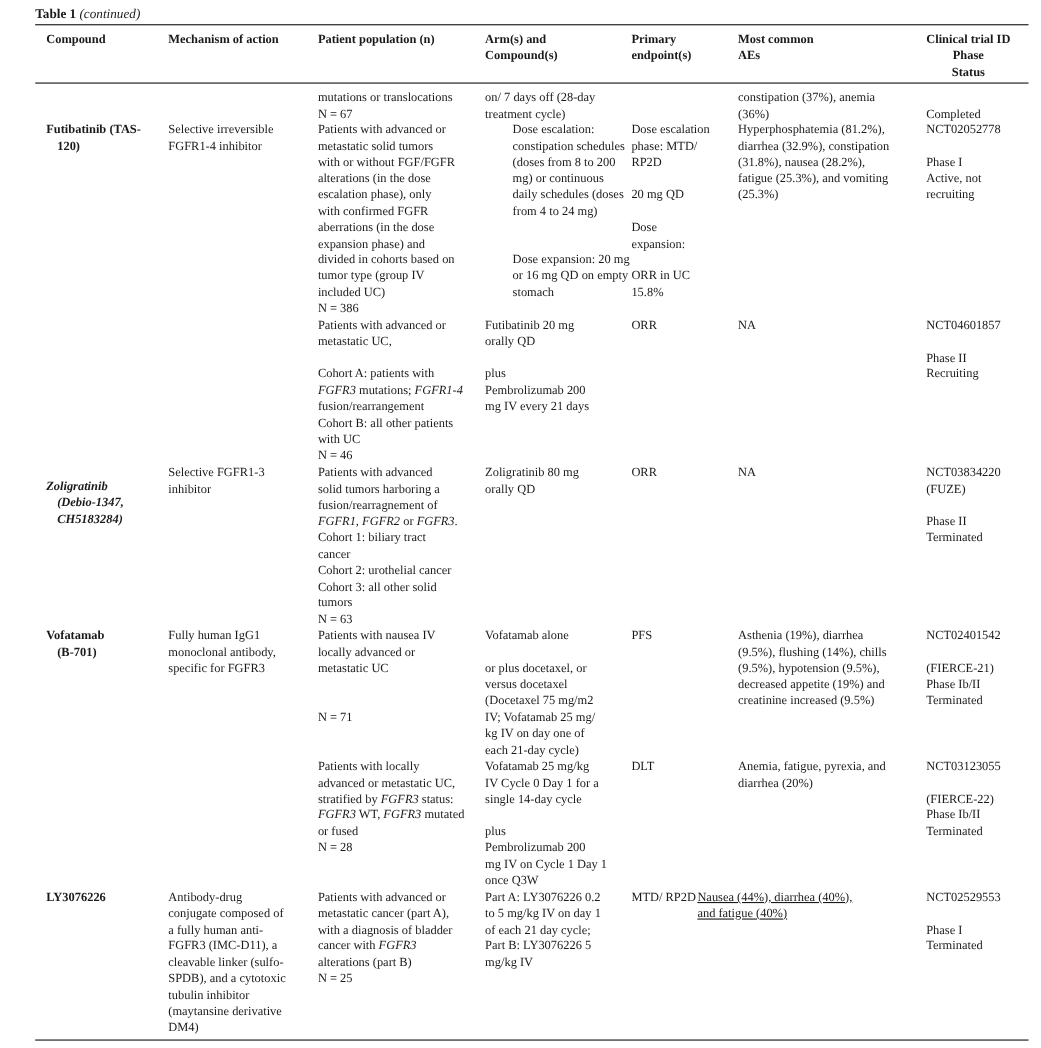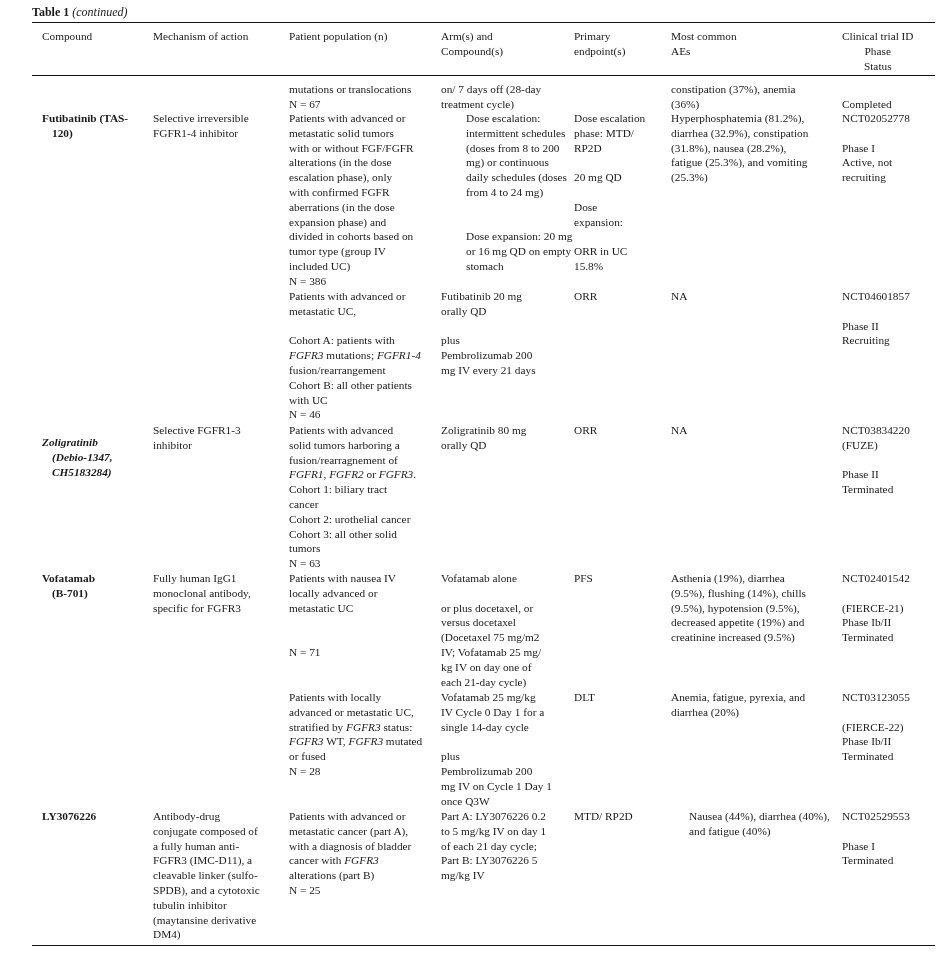--- a/index.html
+++ b/index.html
@@ -3,21 +3,21 @@
 <meta charset="utf-8">
 <style>
   html, body { margin:0; padding:0; background:#ffffff; }
   body { width:946px; height:953px; position:relative; overflow:hidden;
          font-family:"Liberation Serif","DejaVu Serif",serif; color:#1a1a1a; font-size:11.3px; }
   .caption { position:absolute; left:32px; top:5px; font-size:12px; }
   .caption b { font-weight:bold; }
   .caption i { font-style:italic; }
   .rule { position:absolute; left:32px; width:903px; height:0; border-top:1.3px solid #111; }
   .cell { position:absolute; line-height:14.8px; white-space:nowrap; }
-  .hdr { font-weight:normal; }
+  .hdr { font-weight:bold; }
   .cmp { font-weight:bold; }
   .ln { display:block; height:14.8px; }
 </style>
 </head>
 <body>
 
 <div class="caption"><b>Table 1</b> <i>(continued)</i></div>
 
 <div class="rule" style="top:22px"></div>
 <div class="rule" style="top:75px"></div>
@@ -83,21 +83,21 @@
       <span class="ln">with confirmed FGFR</span>
       <span class="ln">aberrations (in the dose</span>
       <span class="ln">expansion phase) and</span>
       <span class="ln">divided in cohorts based on</span>
       <span class="ln">tumor type (group IV</span>
       <span class="ln">included UC)</span>
       <span class="ln">N = 386</span>
     </div>
     <div class="cell" style="left: 441px; top: 111px; margin-left: 25px;">
       <span class="ln">Dose escalation:</span>
-      <span class="ln">intermittent schedules</span>
+      <span class="ln">constipation schedules</span>
       <span class="ln">(doses from 8 to 200</span>
       <span class="ln">mg) or continuous</span>
       <span class="ln">daily schedules (doses</span>
       <span class="ln">from 4 to 24 mg)</span>
       <span class="ln">&nbsp;</span>
       <span class="ln">&nbsp;</span>
       <span class="ln">Dose expansion: 20 mg</span>
       <span class="ln">or 16 mg QD on empty</span>
       <span class="ln">stomach</span>
     </div>
@@ -298,21 +298,21 @@
     <div class="cell" style="left: 441px; top: 809px;">
       <span class="ln">Part A: LY3076226 0.2</span>
       <span class="ln">to 5 mg/kg IV on day 1</span>
       <span class="ln">of each 21 day cycle;</span>
       <span class="ln">Part B: LY3076226 5</span>
       <span class="ln">mg/kg IV</span>
     </div>
     <div class="cell" style="left: 574px; top: 809px;">
       <span class="ln">MTD/ RP2D</span>
     </div>
-    <div class="cell" style="left: 689px; top: 809px;">
+    <div class="cell" style="left: 634px; top: 809px; text-decoration: underline;">
       <span class="ln">Nausea (44%), diarrhea (40%),</span>
       <span class="ln">and fatigue (40%)</span>
     </div>
     <div class="cell" style="left: 842px; top: 809px;">
       <span class="ln">NCT02529553</span>
       <span class="ln">&nbsp;</span>
       <span class="ln">Phase I</span>
       <span class="ln">Terminated</span>
     </div>
   </div>

